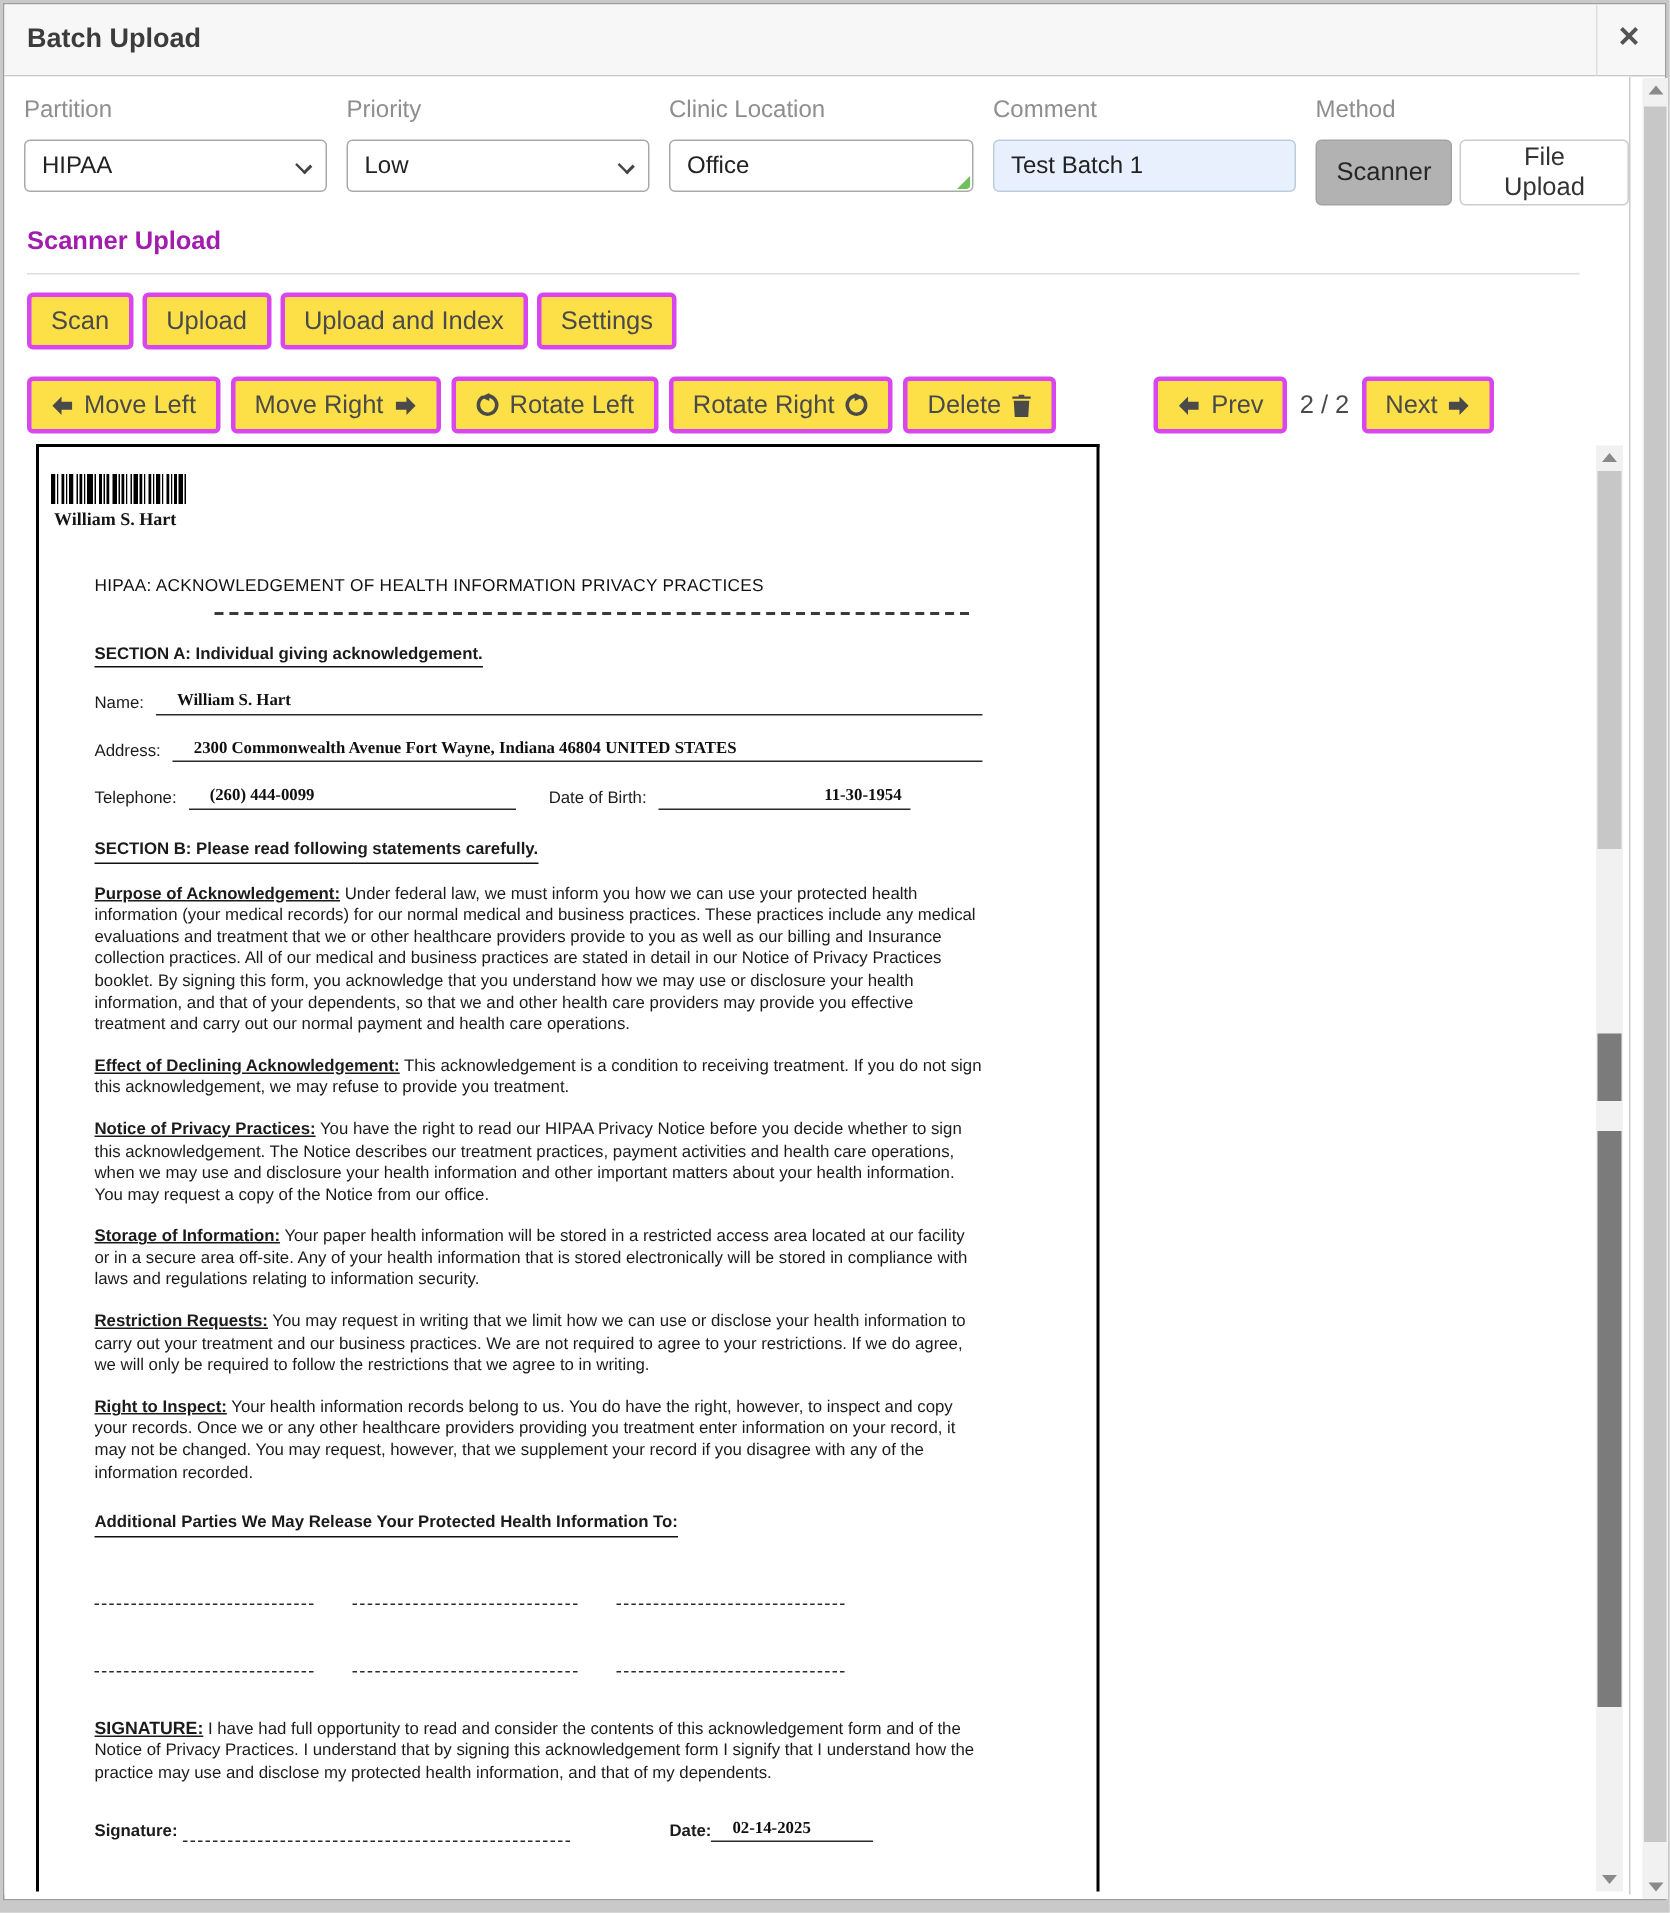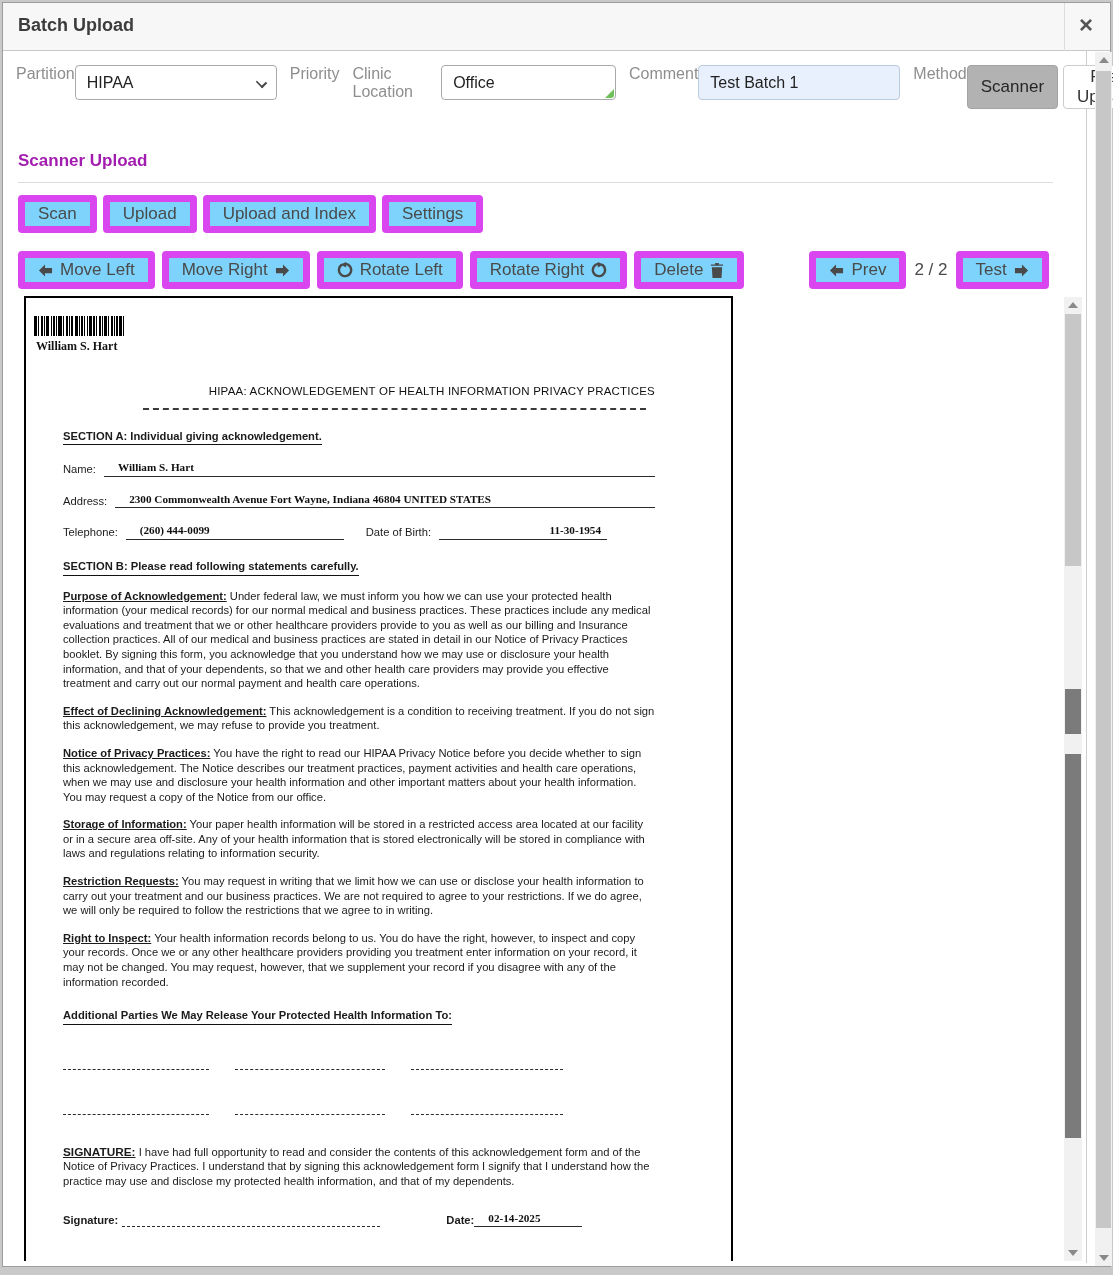--- a/index.html
+++ b/index.html
@@ -10,50 +10,50 @@
   
   .modal-header { position:absolute; left:0; top:0; width:100%; height:48px; background:#f7f7f7; border-bottom:1px solid #c8c8c8; }
   .modal-title { position:absolute; left:15px; top:12px; font-size:18px; font-weight:bold; color:#3c3c3c; }
   .close-area { position:absolute; right:0; top:0; width:46px; height:48px; border-left:1px solid #ddd; cursor:pointer; }
   .close-x { position:absolute; left:14px; top:8px; font-size:24px; font-weight:bold; color:#555; }
 
   
   .modal-body { position:absolute; left:0; top:48px; width:1084px; height:1212px; border-right:1px solid #ccc; background:#fff; }
 
   .form-row { position:absolute; left:13px; top:14px; display:flex; gap:13px; align-items:flex-start; }
-  .field-group { display:flex; }
+  .field-group { display:flex; flex-direction:column; }
   .field-label { font-size:16px; color:#8e8e8e; margin-bottom:10px; }
   .sel { position:relative; width:202px; height:35px; border:1px solid #a9a9a9; border-radius:4px; background:#fff; font-size:16px; color:#222; line-height:33px; padding-left:11px; cursor:pointer; }
   .sel .chev { position:absolute; right:10px; top:12px; width:9px; height:9px; border-right:2px solid #444; border-bottom:2px solid #444; transform:rotate(45deg) scaleY(0.8); }
   .txt-area { position:relative; width:203px; height:35px; border:1px solid #a9a9a9; border-radius:4px; background:#fff; font-size:16px; color:#222; line-height:33px; padding-left:11px; }
   .grip { position:absolute; right:1px; bottom:1px; width:0; height:0; border-left:9px solid transparent; border-bottom:9px solid #6fbf5a; border-bottom-right-radius:3px; }
   .comment-input { width:202px; height:35px; border:1px solid #bccbde; border-radius:4px; background:#e8f0fe; font-size:16px; color:#222; padding-left:11px; font-family:"Liberation Sans", sans-serif; }
   .method-btns { display:flex; gap:5px; }
   .method-btn { height:44px; border-radius:4px; font-size:17px; padding:0 13px; cursor:pointer; font-family:"Liberation Sans", sans-serif; }
   .method-btn.active { background:#b2b2b2; border:1px solid #a3a3a3; color:#262626; }
   .method-btn.inactive { background:#fff; border:1px solid #ccc; color:#333; }
 
   .section-title { position:absolute; left:15px; top:100px; font-size:17px; font-weight:bold; color:#a21caf; }
   .section-rule { position:absolute; left:15px; top:131px; width:1035px; height:0; border-top:1px solid #ddd; }
 
   .btn-row { position:absolute; display:flex; gap:6px; align-items:center; }
   .row-actions { left:15px; top:144px; }
   .row-toolbar { left:15px; top:200px; gap:7px; }
-  .ui-btn { display:inline-flex; align-items:center; gap:7px; height:38px; padding:0 13px; background:#7dd3fc; border:7px solid #d946ef; border-radius:4px; font-size:17px; color:#4a4a4a; cursor:pointer; white-space:nowrap; font-family:"Liberation Sans", sans-serif; }
+  .ui-btn { display:inline-flex; align-items:center; gap:7px; height:38px; padding:0 13px; background:#fde047; border:3px solid #d946ef; border-radius:4px; font-size:17px; color:#4a4a4a; cursor:pointer; white-space:nowrap; font-family:"Liberation Sans", sans-serif; }
   .ui-btn svg { display:block; }
   .pager-group { display:inline-flex; align-items:center; gap:8px; margin-left:58px; }
   .page-indicator { font-size:17px; color:#4a4a4a; }
 
   
   .doc-page { position:absolute; left:21px; top:245px; width:709px; height:965px; background:#fff; border:2px solid #000; border-bottom:none; overflow:hidden; color:#1b1b1b; }
   .doc-inner { padding:18px 76px 0 37px; font-size:11.2px; line-height:14.6px; }
   .barcode { margin-left:-29px; width:164px; height:20px; display:flex; align-items:stretch; }
   .barcode span { display:block; height:100%; }
   .patient-block { margin-left:-27px; margin-top:3px; font-family:"Liberation Serif", serif; font-weight:bold; font-size:12px; line-height:14px; color:#141414; }
-  .doc-title { text-align:right; margin-top:31px; font-size:11.5px; letter-spacing:0.2px; color:#111; }
+  .doc-title { text-align:left; margin-top:31px; font-size:11.5px; letter-spacing:0.2px; color:#111; }
   .dash-sep { margin:9px 0 0 80px; width:503px; border-top:2px dashed #3a3a3a; }
   .sec-head { display:inline-block; margin-top:19px; font-weight:bold; border-bottom:1.6px solid #111; padding-bottom:1px; }
   .frm-line { display:flex; align-items:flex-end; margin-top:15px; }
   .frm-label { flex:none; padding-right:8px; }
   .fill { border-bottom:1.6px solid #2a2a2a; font-family:"Liberation Serif", serif; font-weight:bold; color:#101010; padding:0 6px 1px 14px; }
   .fill.grow { flex:1; }
   .para { margin-top:13px; }
   .lead { font-weight:bold; text-decoration:underline; }
   .u { }
   .blank-row { display:flex; gap:26px; margin-top:33px; }
@@ -94,20 +94,24 @@
     <div class="form-row">
       <div class="field-group">
         <span class="field-label">Partition</span>
         <div class="sel">
           <span>HIPAA</span>
           <span class="chev"></span>
         </div>
       </div>
       <div class="field-group">
         <span class="field-label">Priority</span>
+        <div class="sel">
+          <span>Low</span>
+          <span class="chev"></span>
+        </div>
       </div>
       <div class="field-group">
         <span class="field-label">Clinic Location</span>
         <div class="txt-area">
           <span>Office</span>
           <span class="grip"></span>
         </div>
       </div>
       <div class="field-group">
         <span class="field-label">Comment</span>
@@ -167,21 +171,21 @@
       </button>
       <div class="pager-group">
         <button class="ui-btn">
           <svg width="15" height="15" viewBox="0 0 16 16">
               <path class="icon-fill" d="M1 8 L7.5 1.5 V5.2 H15 V10.8 H7.5 V14.5 Z"></path>
             </svg>
           <span>Prev</span>
         </button>
         <span class="page-indicator">2 / 2</span>
         <button class="ui-btn">
-          <span>Test</span>
+          <span>Next</span>
           <svg width="15" height="15" viewBox="0 0 16 16">
               <path class="icon-fill" d="M15 8 L8.5 1.5 V5.2 H1 V10.8 H8.5 V14.5 Z"></path>
             </svg>
         </button>
       </div>
     </div>
 
     <div class="doc-page">
       <div class="doc-inner">
 

